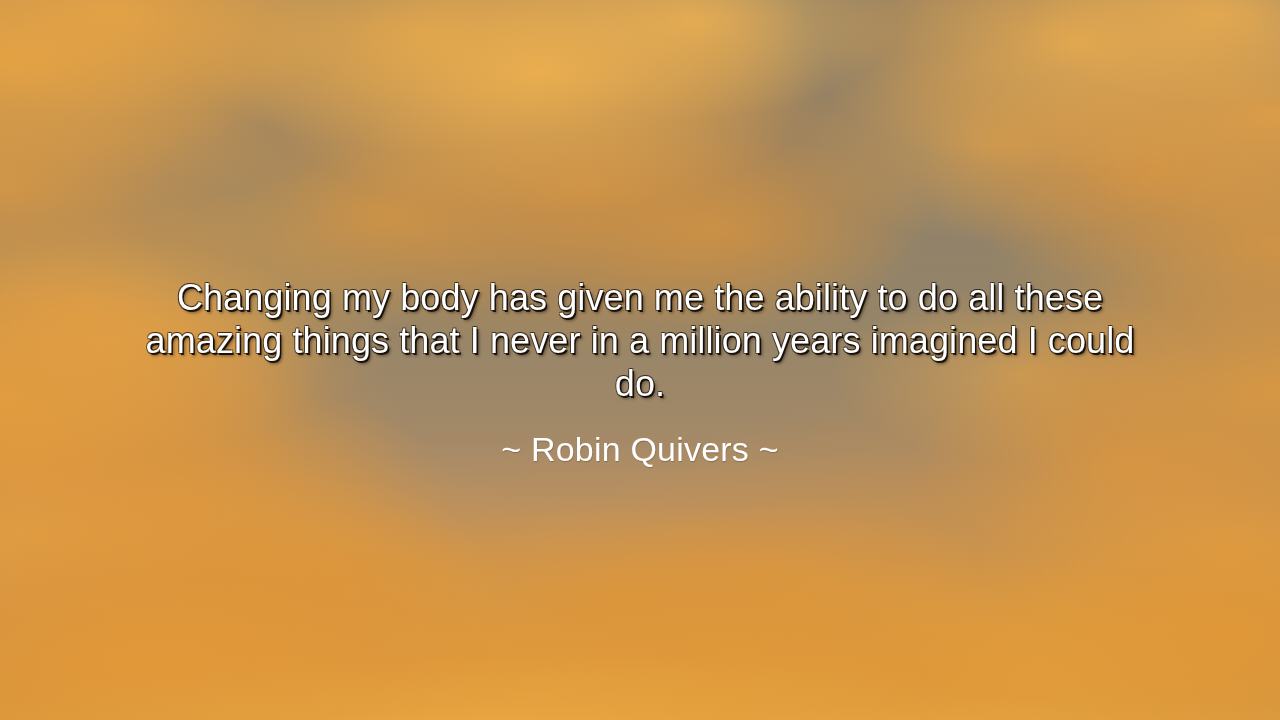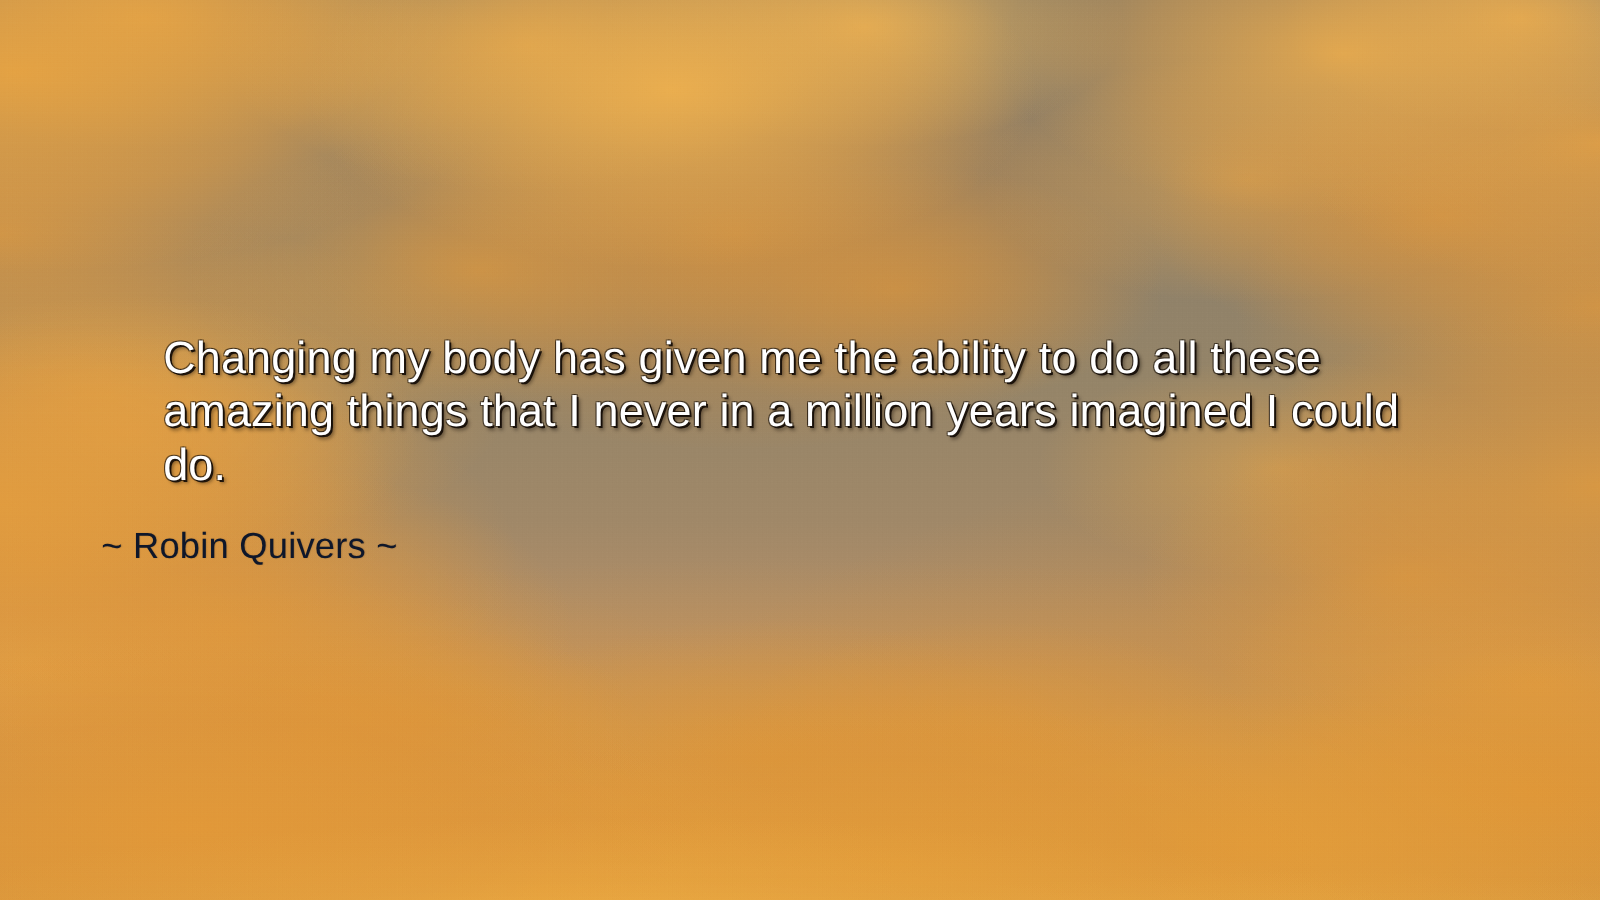--- a/index.html
+++ b/index.html
@@ -124,47 +124,46 @@
     background-image:
       repeating-linear-gradient(0deg, rgba(255,255,255,0.05) 0px, rgba(0,0,0,0.05) 1px, rgba(255,255,255,0.04) 2px, rgba(0,0,0,0.04) 3px),
       repeating-linear-gradient(90deg, rgba(255,255,255,0.05) 0px, rgba(0,0,0,0.05) 1px, rgba(255,255,255,0.04) 2px, rgba(0,0,0,0.04) 3px);
   }
 
   
   #quote-block {
     position: absolute;
     left: 0;
     right: 0;
-    top: 264px;
-    text-align: left;
+    top: 276px;
+    text-align: center;
     padding: 0 60px;
     box-sizing: border-box;
-    margin-left: 21px;
   }
 
   #quote-text {
     color: #ffffff;
     font-size: 36px;
     line-height: 43px;
     font-weight: 400;
     letter-spacing: 0.1px;
     max-width: 1040px;
     margin: 0 auto;
     text-shadow:
       1.6px 1.6px 0 rgba(20,12,6,0.92),
       -0.8px -0.8px 0 rgba(20,12,6,0.55),
       0.9px -0.8px 0 rgba(20,12,6,0.55),
       -0.8px 0.9px 0 rgba(20,12,6,0.55),
       2.6px 2.6px 3px rgba(15,9,4,0.45);
   }
 
   #quote-author {
     margin-top: 24px;
-    color: #0f172a;
-    font-size: 29px;
+    color: #ffffff;
+    font-size: 34px;
     line-height: 40px;
     font-weight: 400;
     letter-spacing: 0.2px;
     text-shadow: 0.5px 0.5px 1px rgba(30,20,8,0.25);
   }
 </style>
 </head>
 <body>
 
 <div id="stage">

